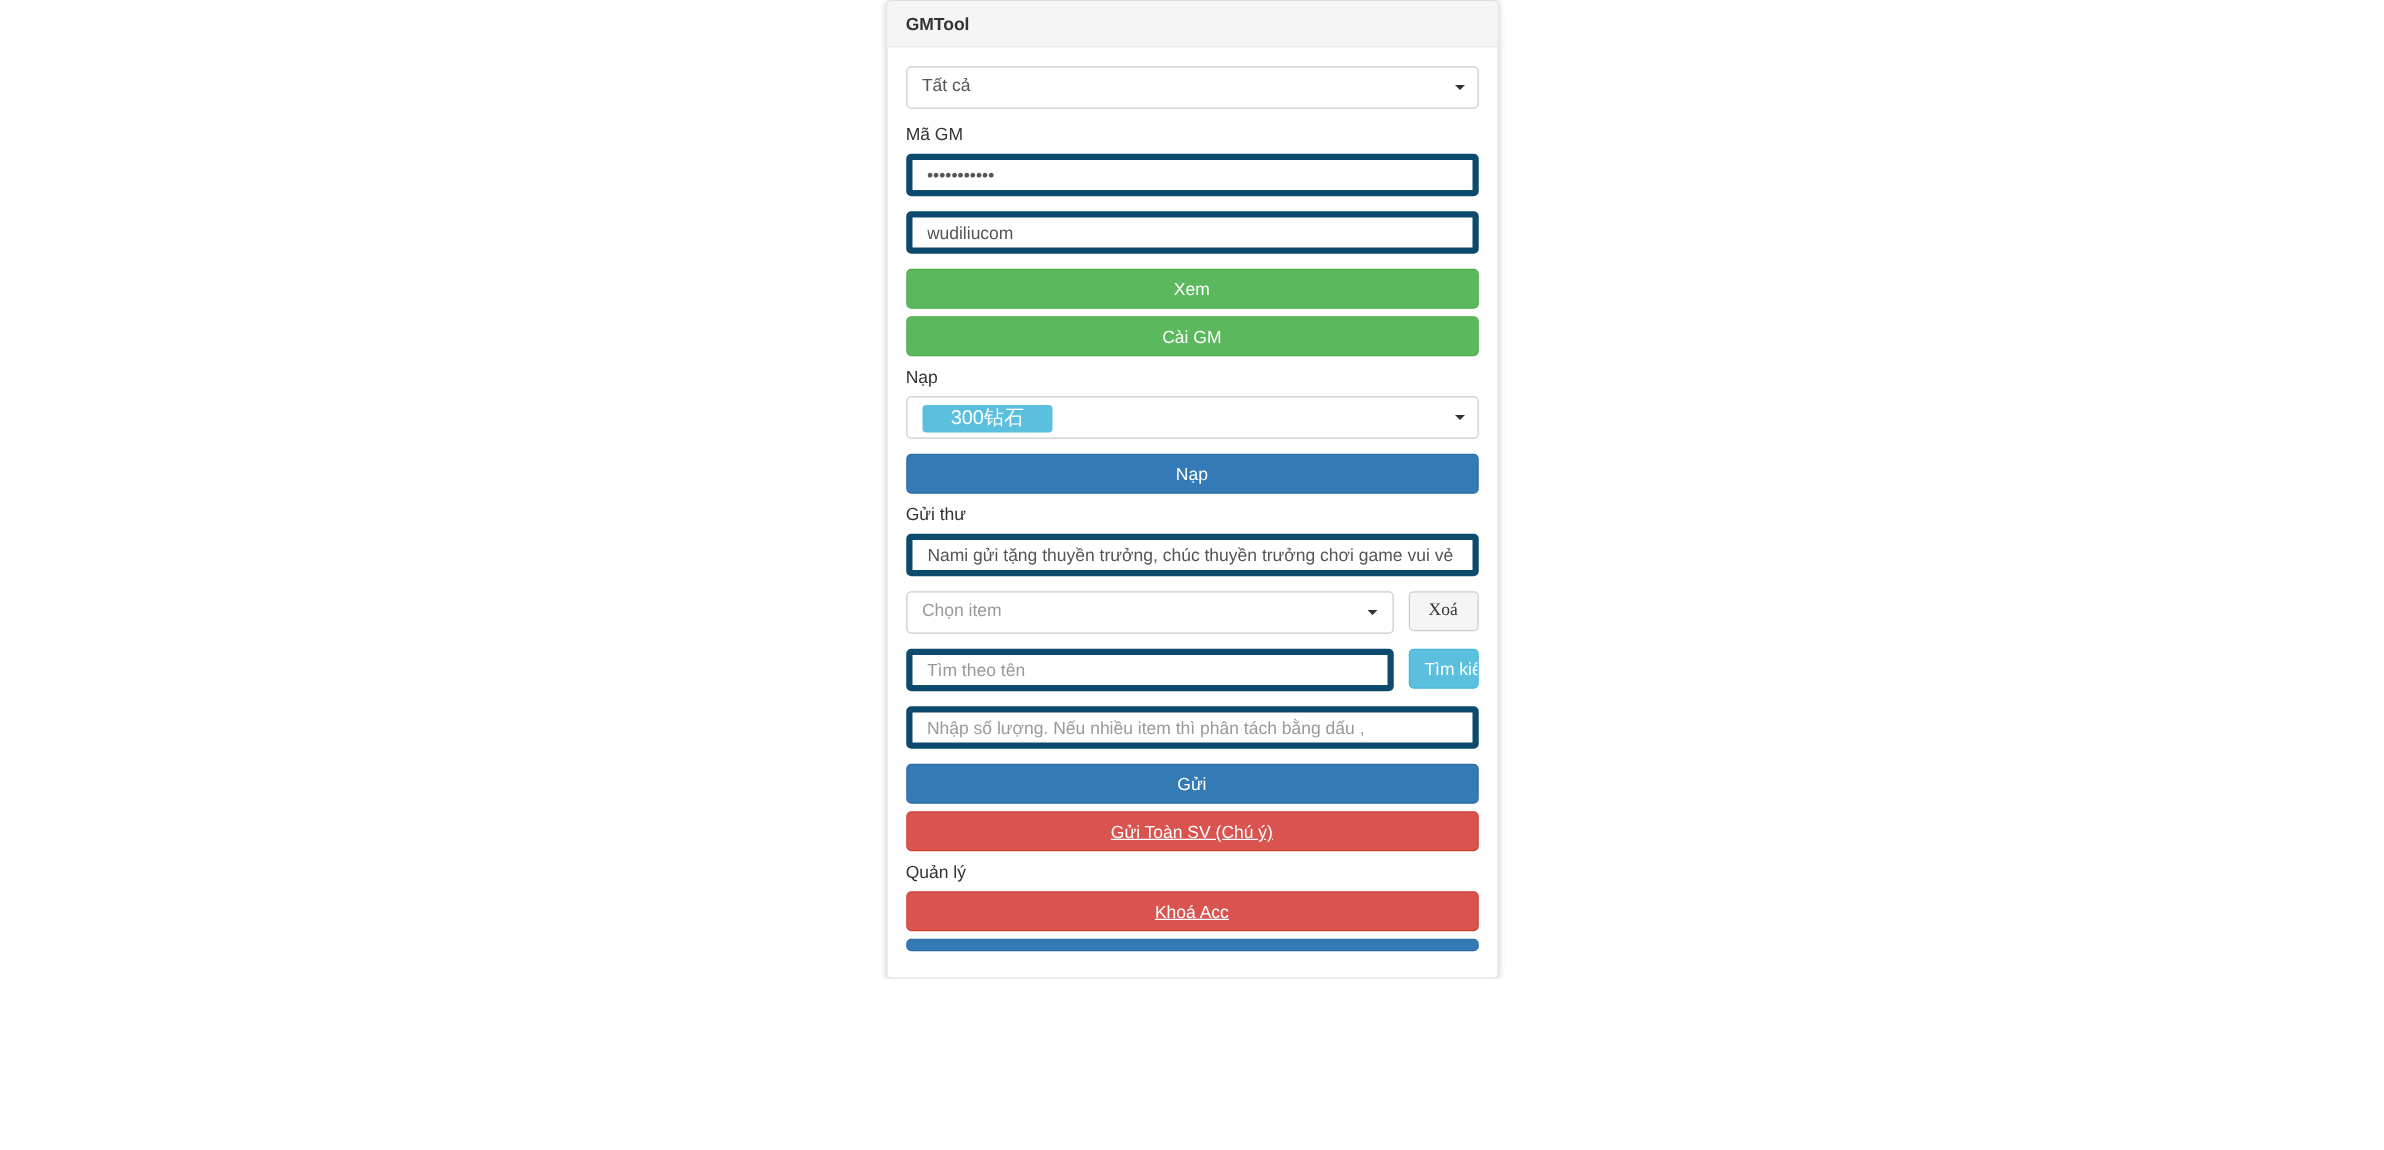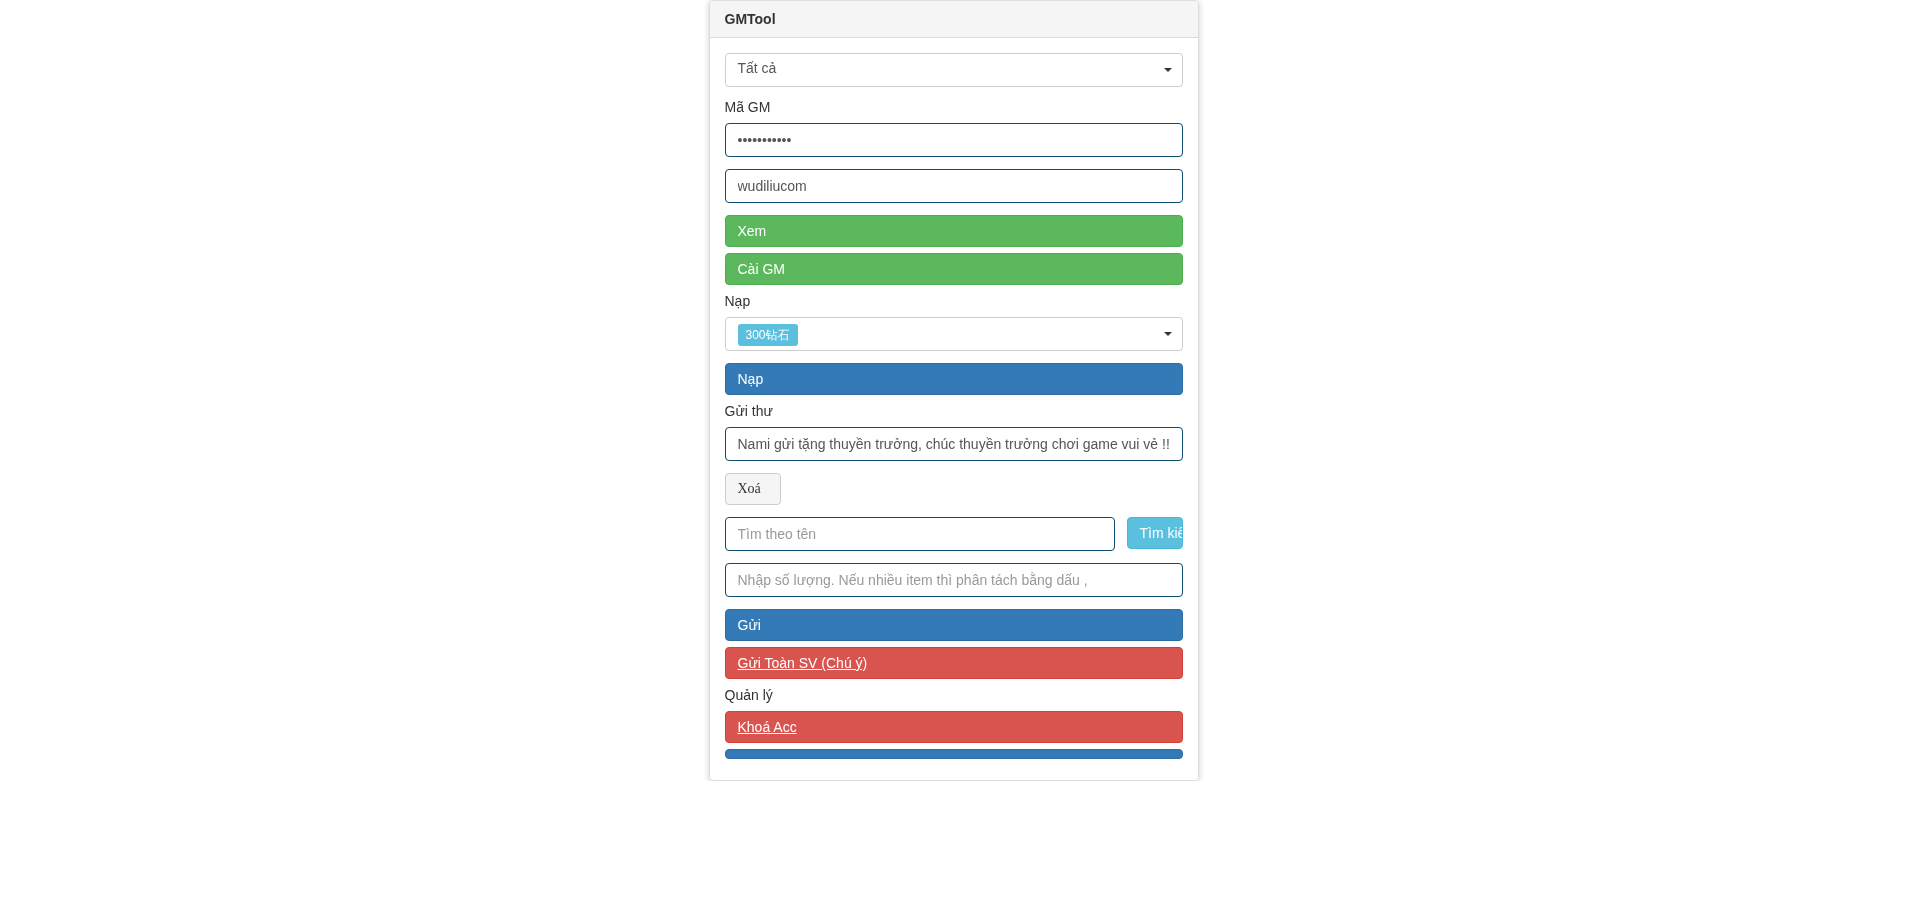--- a/index.html
+++ b/index.html
@@ -43,21 +43,21 @@
     }
     .form-control {
       display: block;
       width: 100%;
       height: 34px;
       padding: 6px 12px;
       font-size: 14px;
       line-height: 1.42857143;
       color: #555;
       background-color: #fff;
-      border: 1px solid #0c4a6e;
+      border: 5px solid #0c4a6e;
       border-radius: 4px;
     }
     .form-control::placeholder {
       color: #999;
     }
     .select-wrap {
       position: relative;
       display: block;
       width: 100%;
       height: 34px;
@@ -77,31 +77,31 @@
       width: 0;
       height: 0;
       border-left: 4px solid transparent;
       border-right: 4px solid transparent;
       border-top: 4px solid #333;
     }
     .select-token {
       display: inline-block;
       background: #5bc0de;
       color: #fff;
-      padding: 2px 8px;
+      padding: 2px 23px;
       border-radius: 3px;
-      font-size: 12px;
+      font-size: 16px;
       line-height: 18px;
     }
     .btn {
       display: block;
       width: 100%;
       padding: 7px 12px;
       font-size: 14px;
-      text-align: left;
+      text-align: center;
       border: 1px solid transparent;
       border-radius: 4px;
       cursor: pointer;
       color: #fff;
       margin-bottom: 6px;
     }
     .btn-success {
       background-color: #5cb85c;
       border-color: #4cae4c;
     }
@@ -183,20 +183,26 @@
     <button class="btn btn-primary">Nạp</button>
 
     <label style="margin-top:8px;">Gửi thư</label>
 
 
     <div class="form-group">
       <input type="text" class="form-control" value="Nami gửi tặng thuyền trưởng, chúc thuyền trưởng chơi game vui vẻ !!!" style="">
     </div>
 
     <div class="row-flex">
+      <div class="grow">
+        <div class="select-wrap" style="padding-right:28px;">
+          <span class="placeholder-text">Chọn item</span>
+          <span class="select-caret" style="right:12px;"></span>
+        </div>
+      </div>
       <div class="shrink">
         <button class="btn btn-default btn-inline" style="width:56px;font-family:Liberation Serif, serif;">Xoá</button>
       </div>
     </div>
 
     <div class="row-flex">
       <div class="grow">
         <input type="text" class="form-control" placeholder="Tìm theo tên" style="">
       </div>
       <div class="shrink">

